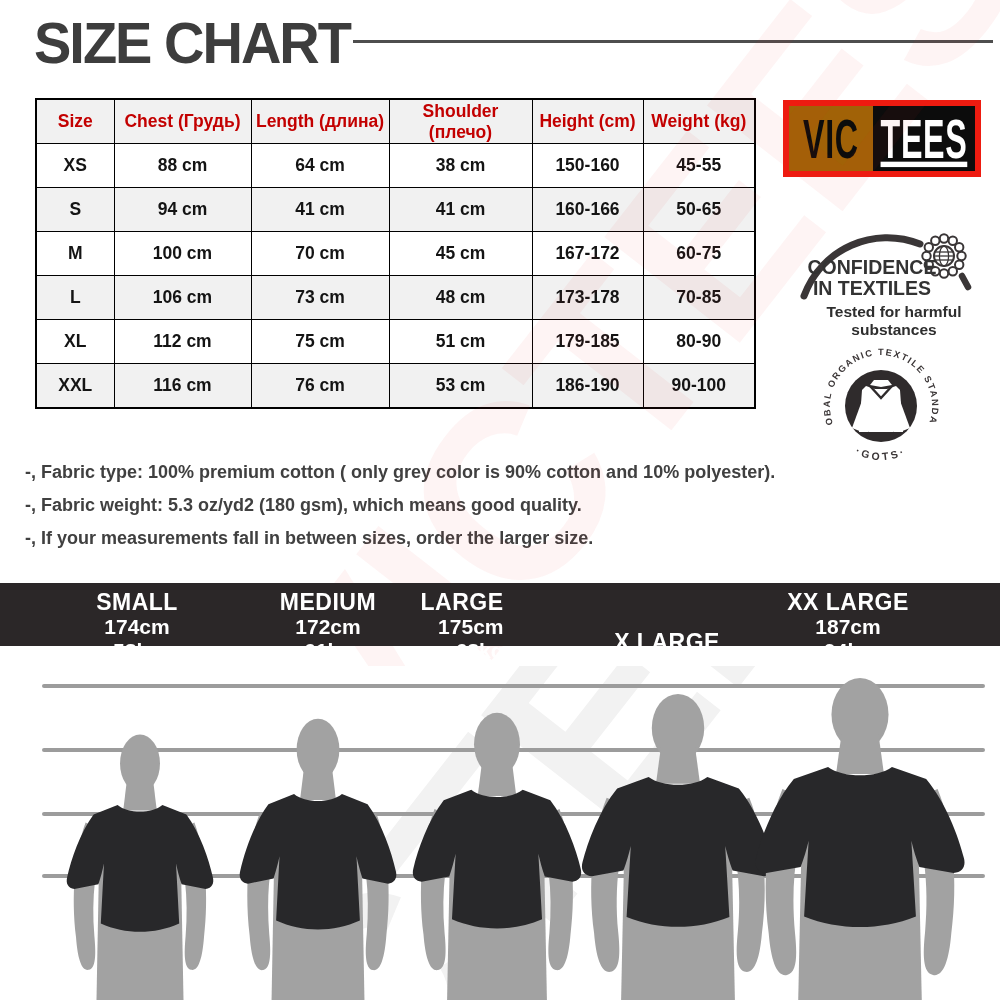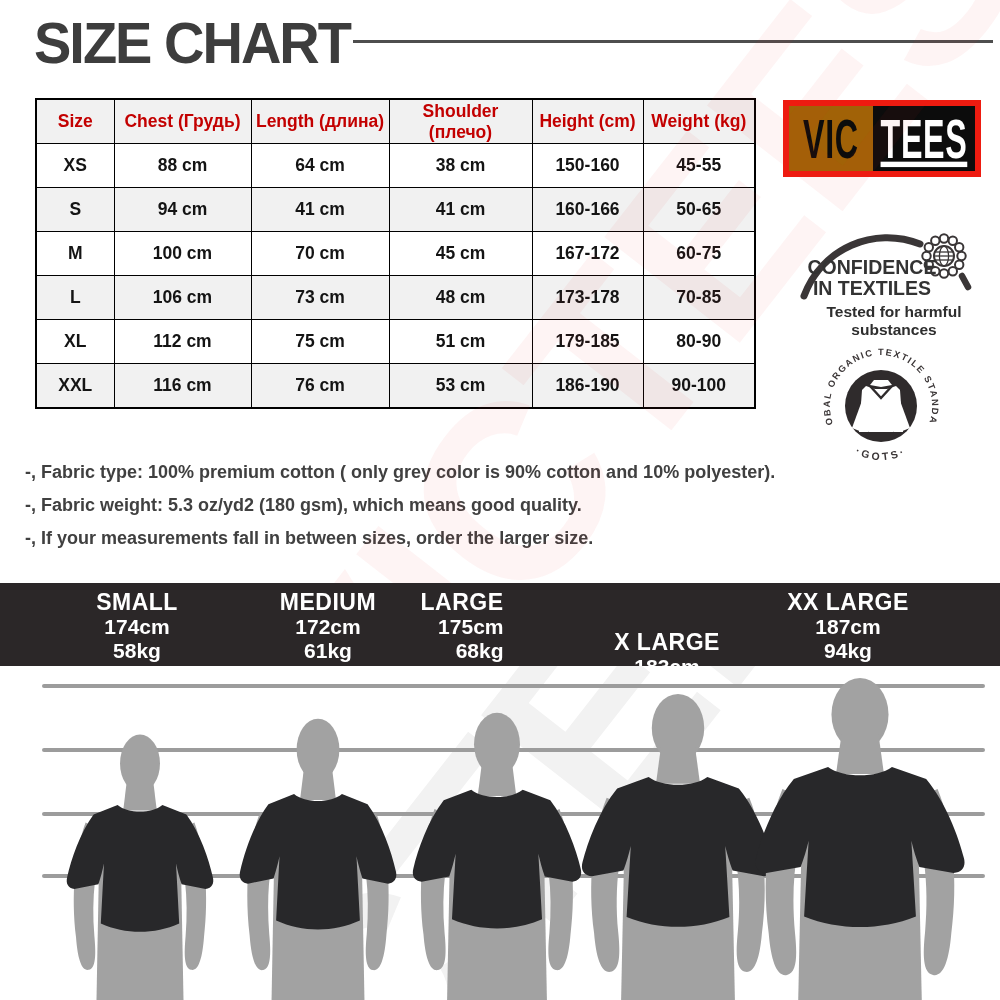--- a/index.html
+++ b/index.html
@@ -51,21 +51,21 @@
   }
   
   .gots{position:absolute;left:806px;top:334px;width:150px;height:150px;}
   
   .notes{position:absolute;left:25px;top:462px;width:760px;}
   .notes p{
     margin:0 0 12px 0;font-size:18px;font-weight:700;color:#404040;letter-spacing:0;
   }
   
   .size-bar{
-    position:absolute;left:0;top:583px;width:1000px;height:105px;background:#2b2728;
+    position:absolute;left:0;top:583px;width:1000px;height:63px;background:#2b2728;
   }
   .stack{
     position:absolute;top:6px;transform:translateX(-50%);
     text-align:center;color:#ffffff;white-space:nowrap;
   }
   .stack-label{font-size:23px;font-weight:bold;line-height:26px;letter-spacing:0.5px;}
   .stack-height,.stack-weight{font-size:21px;font-weight:bold;line-height:24px;}
   
   .lineup{
     position:absolute;left:0;top:666px;width:1000px;height:334px;background:#fff;overflow:hidden;

